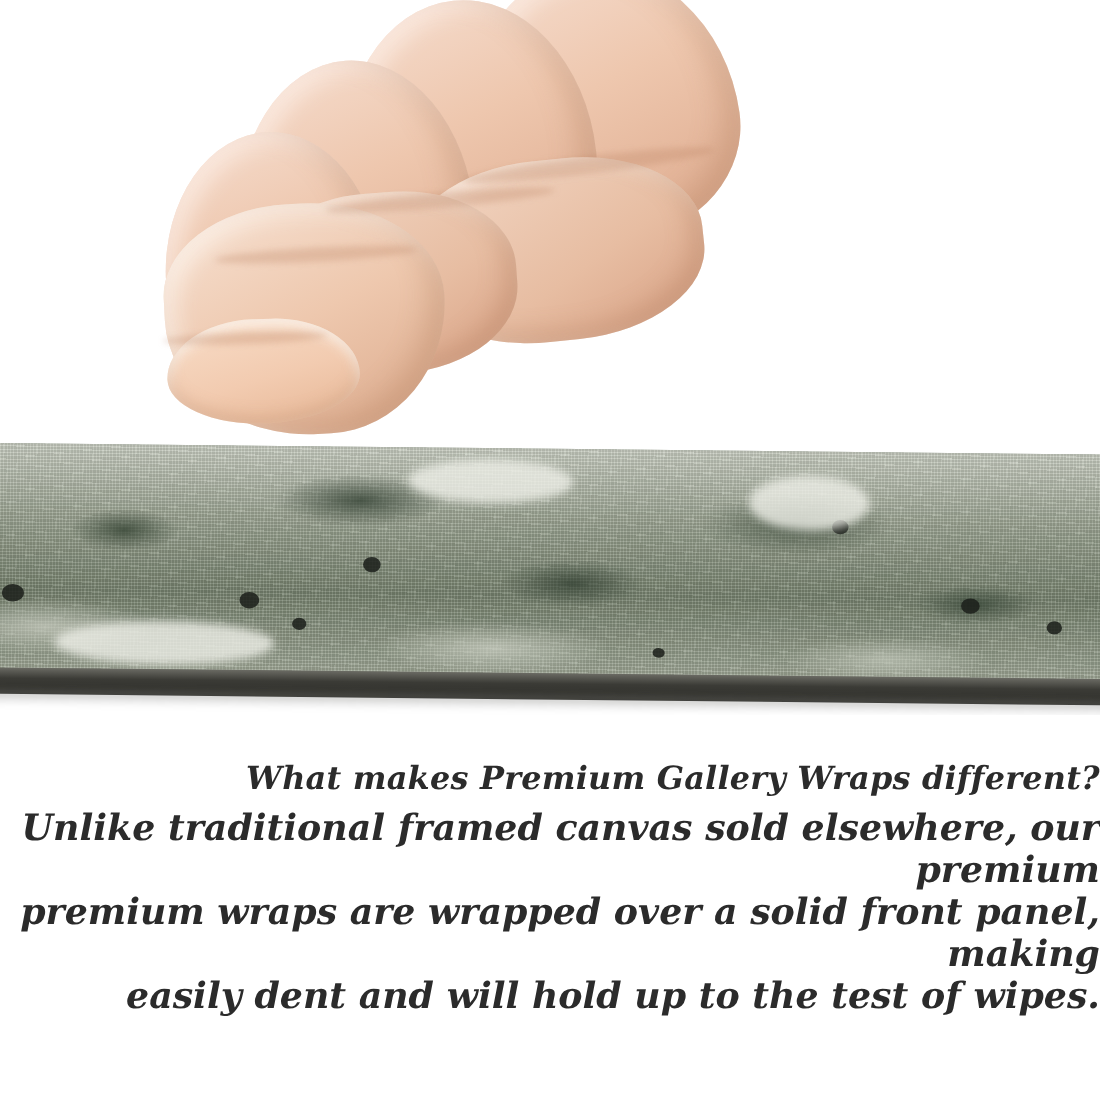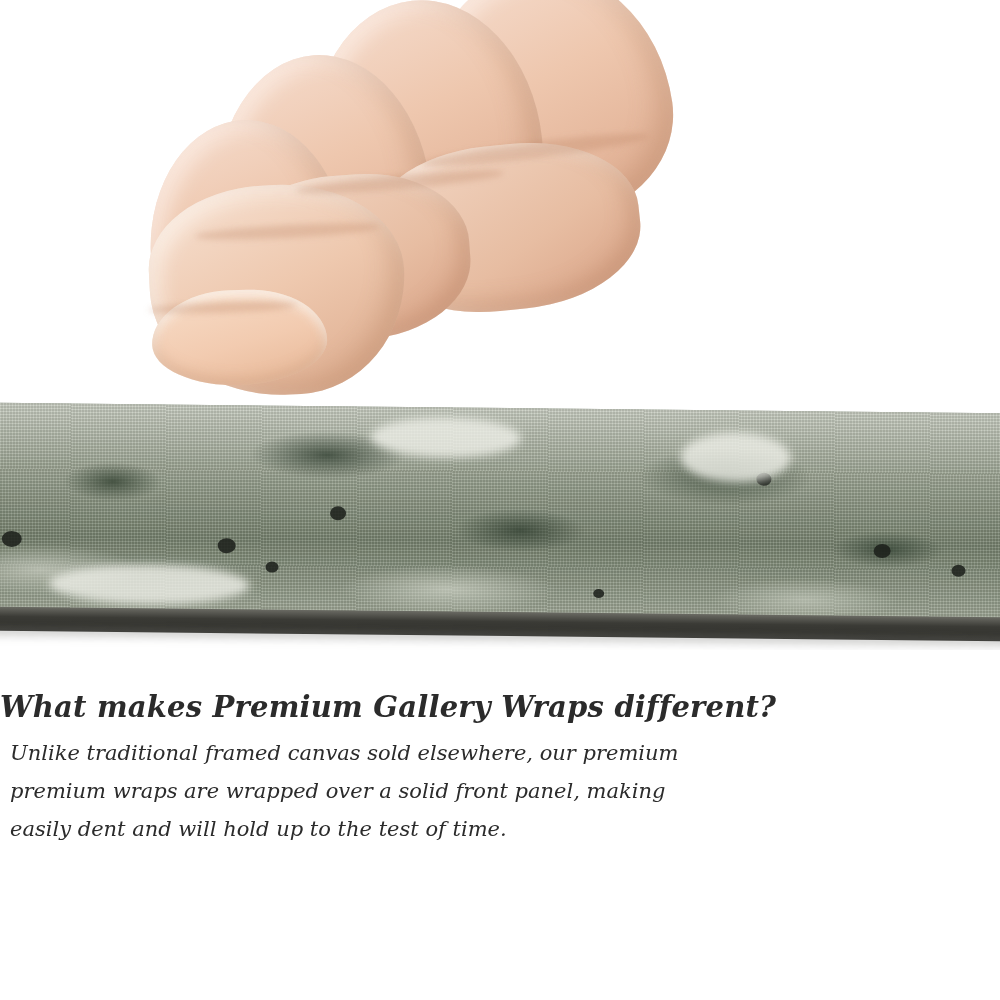--- a/index.html
+++ b/index.html
@@ -151,36 +151,36 @@
     background: linear-gradient(180deg, rgba(120,120,115,0.45), rgba(255,255,255,0));
     filter: blur(3px);
   }
 
   
   .caption {
     position: absolute;
     left: 0;
     top: 690px;
     width: 1000px;
-    text-align: left;
+    text-align: right;
     font-family: "DejaVu Serif", serif;
     font-style: italic;
     color: #2b2b2b;
   }
   .caption h1 {
     margin: 0 0 10px 0;
     font-size: 29px;
     font-weight: 700;
     letter-spacing: 0.2px;
   }
   .caption p {
-    margin: 10px;
-    font-size: 21px;
+    margin: 0;
+    font-size: 33px;
     line-height: 38px;
-    font-weight: 400;
+    font-weight: 700;
   }
   .caption .line { display: block; }
 </style>
 </head>
 <body>
 
 <div class="page">
 
   <div class="photo">
 
@@ -214,17 +214,17 @@
     </div>
     <div class="canvas-edge"></div>
     <div class="canvas-shadow"></div>
   </div>
 
   <div class="caption">
     <h1>What makes Premium Gallery Wraps different?</h1>
     <p>
       <span class="line">Unlike traditional framed canvas sold elsewhere, our premium</span>
       <span class="line">premium wraps are wrapped over a solid front panel, making</span>
-      <span class="line">easily dent and will hold up to the test of time.</span>
+      <span class="line">easily dent and will hold up to the test of wipes.</span>
     </p>
   </div>
 
 </div>
 
 </body></html>

